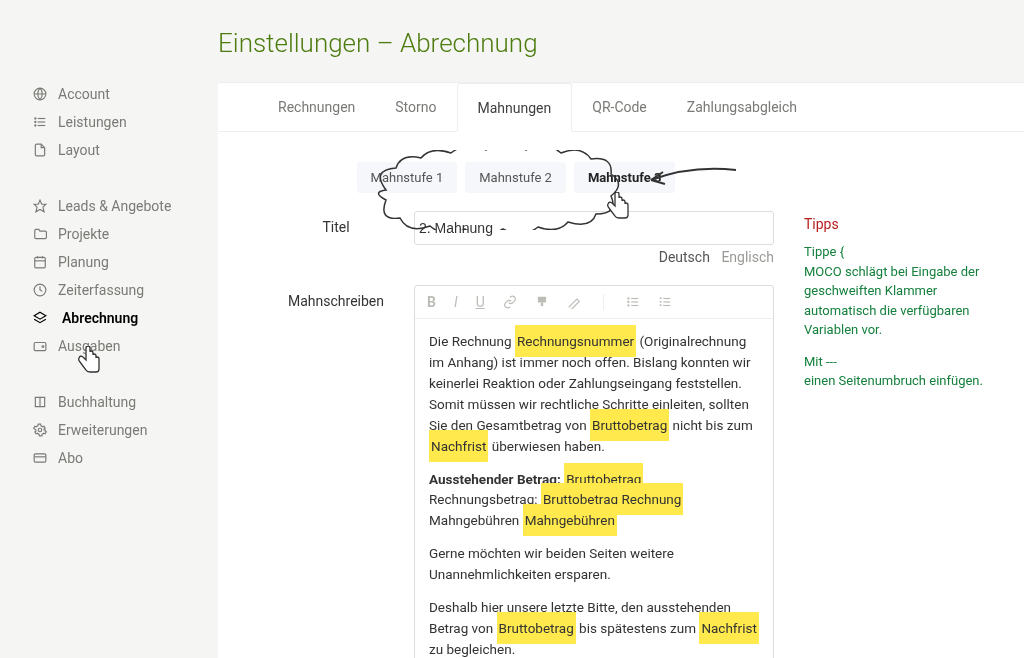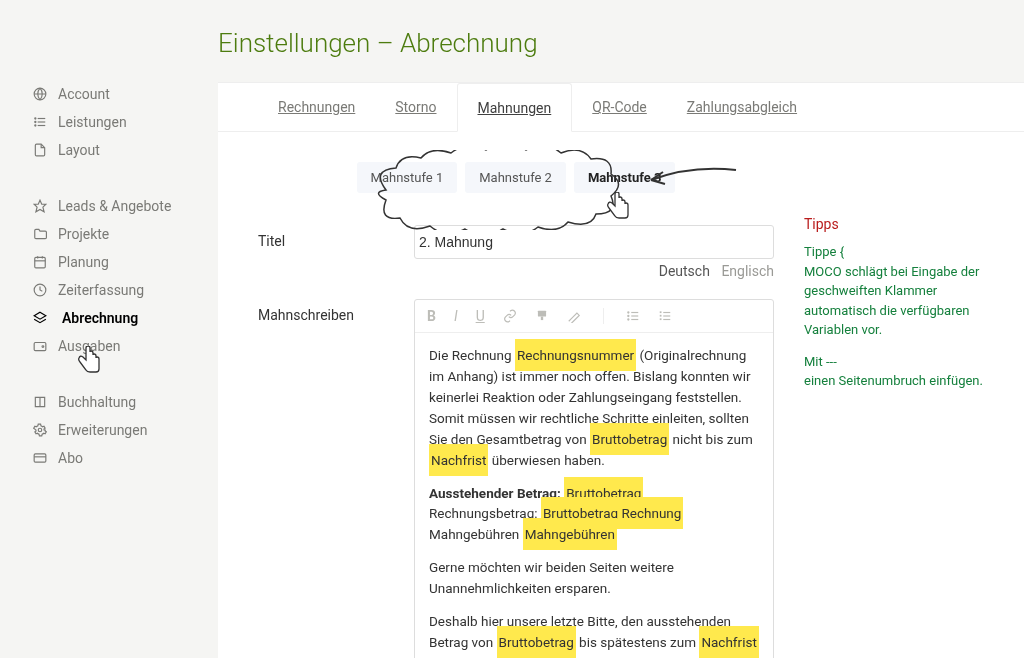--- a/index.html
+++ b/index.html
@@ -7,33 +7,33 @@
 .layout { display:flex; width:1024px; height:658px; overflow:hidden; }
 .sidebar { width:218px; padding:80px 0 0 32px; }
 .sidebar-item { display:flex; align-items:center; gap:10px; padding:6px 0; color:#7a7a76; cursor:pointer; }
 .sidebar-item.active { color:#000000; font-weight:600;gap:14px; }
 .sidebar-item .icon { width:16px; display:flex; justify-content:center; }
 .sidebar-group { margin-bottom:28px; }
 .main { flex:1; padding:28px 0 0 0; overflow:hidden; }
 .page-title { font-size:26px; font-weight:300; color:#4d7c0f; margin-bottom:24px; }
 .card { background:#fff; border-top:1px solid #eee; padding:0 0 0 0; height:100%; }
 .tabs { display:flex; border-bottom:1px solid #eee; padding:0 40px; }
-.tab { padding:16px 20px 14px; color:#7a7a76; cursor:pointer; border-bottom:2px solid transparent;text-decoration:underline; }
+.tab { padding:16px 20px 14px; color:#7a7a76; cursor:pointer; border-bottom:2px solid transparent; }
 .tab.active { color:#404040; border:1px solid #eee; border-bottom:1px solid #fff; margin-bottom:-1px; border-radius:3px 3px 0 0; }
 .content { display:flex; padding:30px 40px 0 40px; gap:30px; }
 .form-area { flex:1; max-width:520px; }
 .aside { width:180px; padding-top:54px; }
-.mahnstufen-wrap { position:relative; display:flex; justify-content:center; margin-bottom:32px;align-items:flex-end; }
+.mahnstufen-wrap { position:relative; display:flex; justify-content:center; margin-bottom:18px;align-items:flex-end; }
 .mahnstufen { display:flex; gap:8px; }
 .stufe { background:#f5f7fb; padding:8px 14px; border-radius:3px; color:#555; cursor:pointer; font-size:13px; }
 .stufe.active { font-weight:700; color:#222; }
 .cloud { position:absolute; top:-12px; left:50%; transform:translateX(-260px); pointer-events:none; }
 .cursor-hand { position:absolute; pointer-events:none; }
 .row { display:flex; align-items:flex-start; margin-bottom:6px; }
-.row > label { width:156px; padding-top:8px; color:#333; font-size:14px; }
+.row > label { width:156px; padding-top:8px; color:#333; font-size:14px;text-align:center; }
 .field-wrap { flex:1; }
 input[type=text].title-input { width:100%; padding:8px 4px; border:1px solid #ddd; border-radius:3px; font-size:14px; color:#333; }
 .lang-row { text-align:right; font-size:14px; color:#9a9a96; margin:4px 0 14px; }
 .lang-row span { margin-left:8px; cursor:pointer; }
 .lang-row .act { color:#555; }
 .editor-box { border:1px solid #ddd; border-radius:3px; }
 .toolbar { display:flex; align-items:center; gap:18px; padding:8px 12px; border-bottom:1px solid #eee; color:#bdbdb8; }
 .toolbar .sep { width:1px; height:16px; background:#eee; margin:0 4px; }
 .toolbar span { cursor:pointer; display:inline-flex; }
 .editor-body { padding:12px 14px; font-size:13.5px; line-height:1.55; color:#333; }

